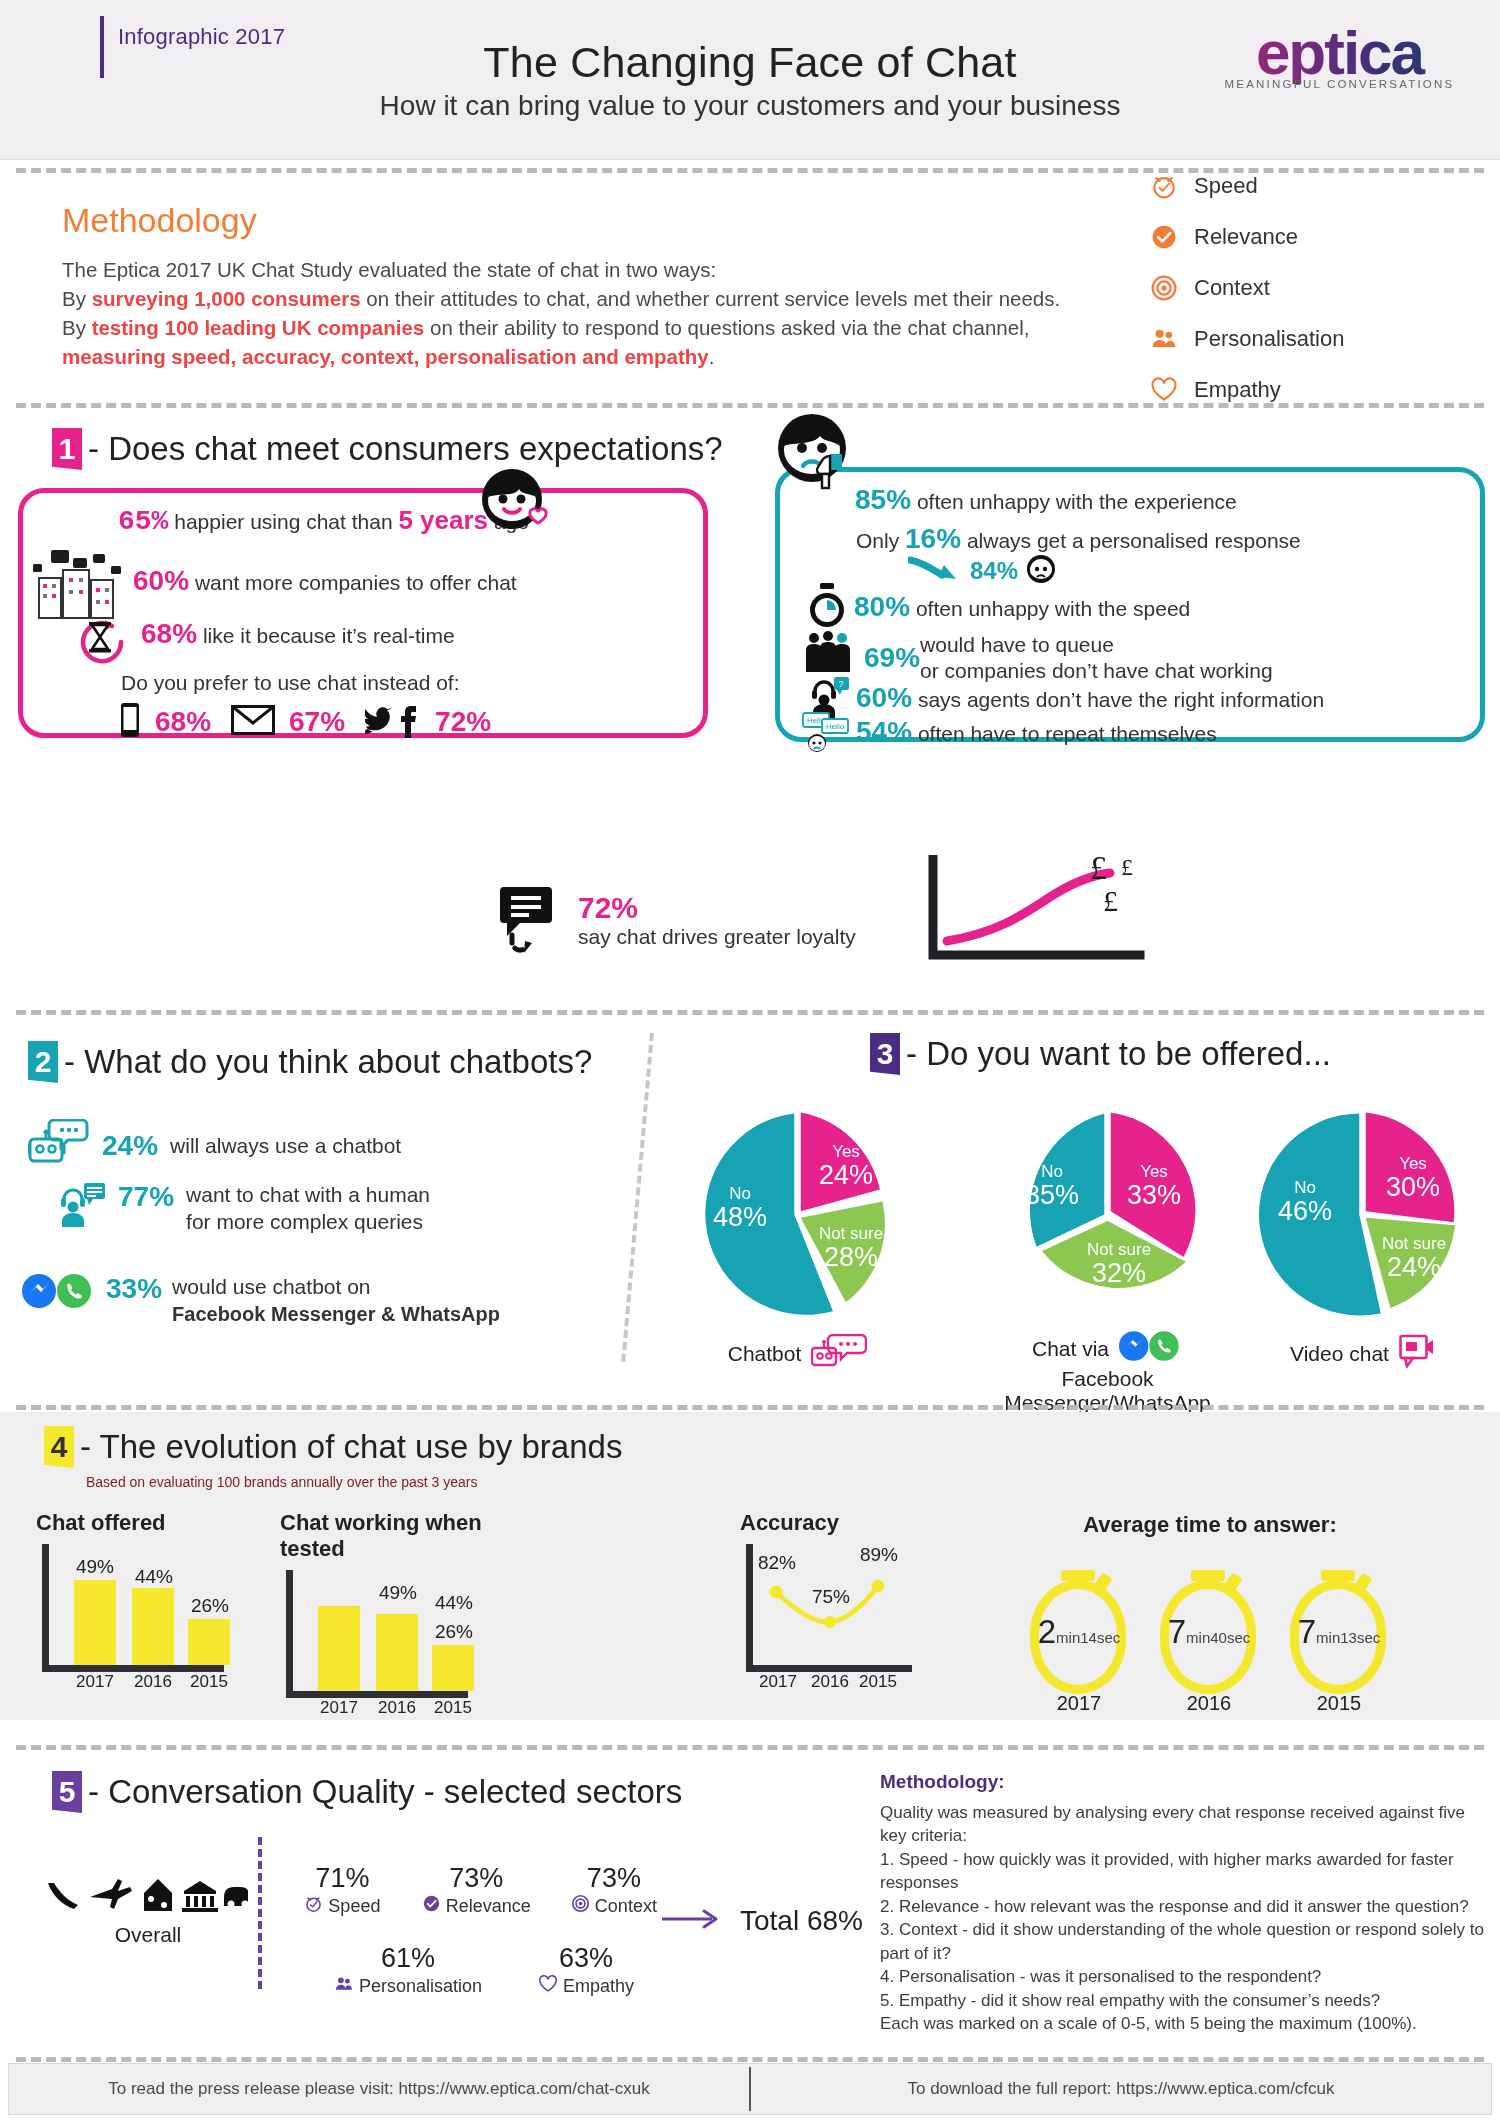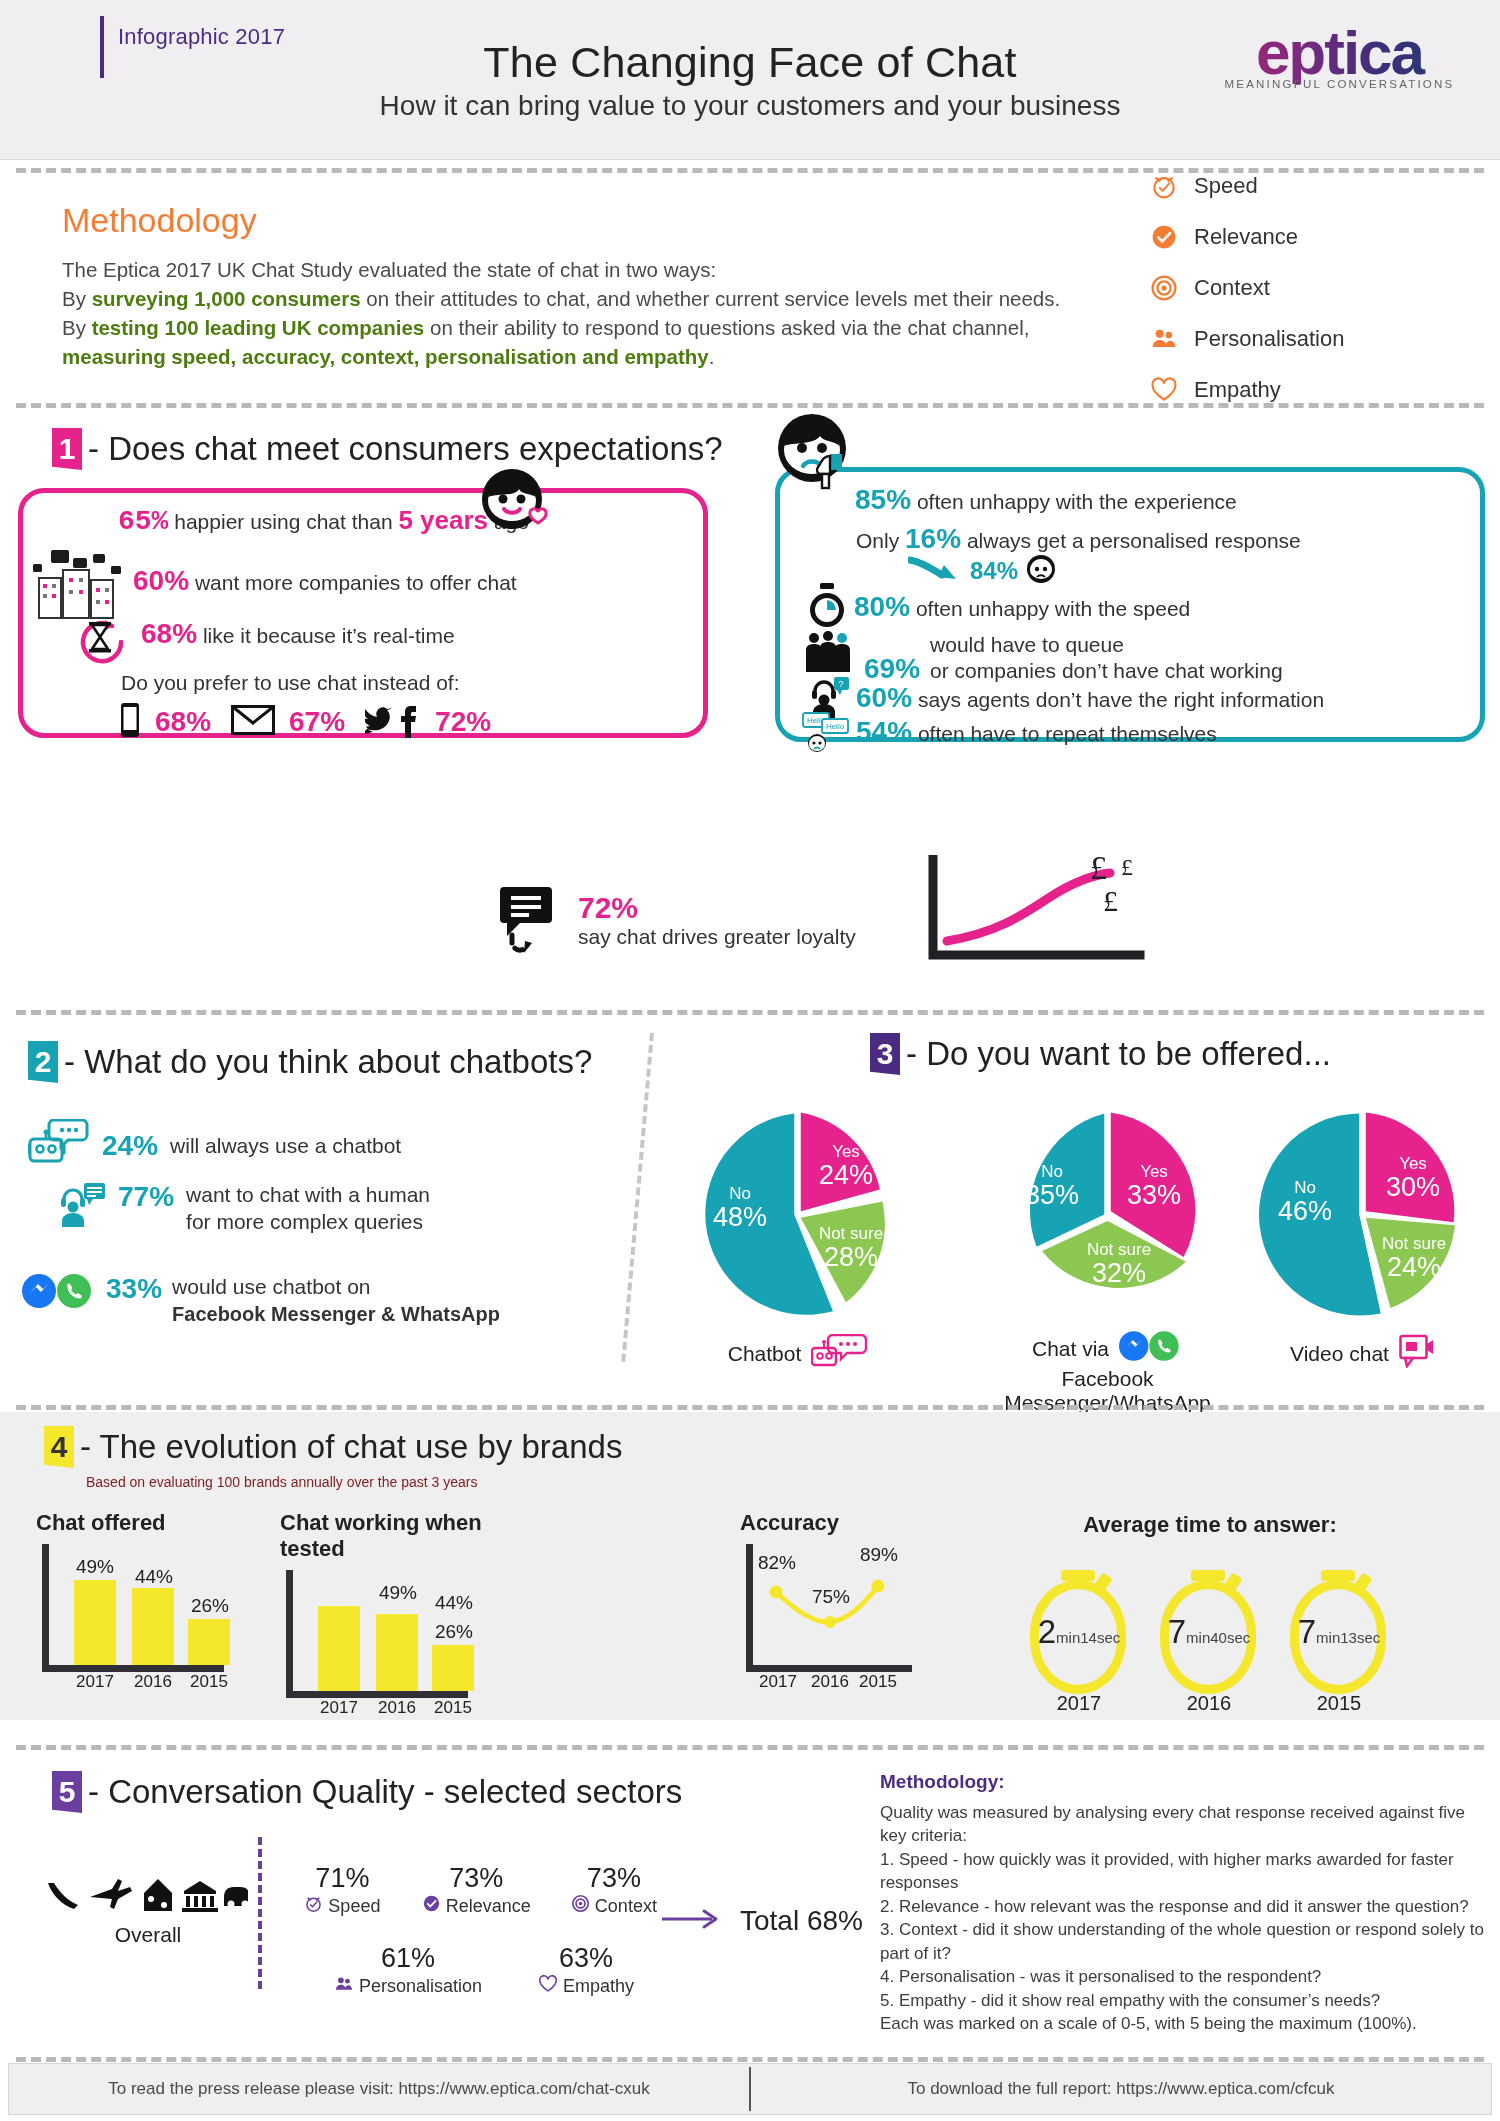--- a/index.html
+++ b/index.html
@@ -30,21 +30,21 @@
   .logo-tag { font-size:11.5px; letter-spacing:2.2px; color:#666; margin-top:-6px;}
 
   
   .dash { position:absolute; left:16px; width:1468px; height:0;
       border-top:5px dashed #b9b9b9; }
 
   
   .meth { position:absolute; left:0; top:175px; width:1500px; height:225px;}
   .meth-title { position:absolute; left:62px; top:26px; font-size:34px; color:#f47d35; font-weight:400;}
   .meth-body { position:absolute; left:62px; top:80px; width:1120px; font-size:20.5px; line-height:1.42; color:#4a4a4a; font-weight:300;}
-  .orange-b { color:#4d7c0f; font-weight:700; }
+  .orange-b { color:#ef4444; font-weight:700; }
 
   .legend { position:absolute; right:50px; top:-15px; width:300px; }
   .legend-row { display:flex; align-items:center; gap:16px; height:51px; }
   .legend-lbl { font-size:22px; color:#333; font-weight:300; }
   .ic { width:28px; height:28px; display:inline-block; flex:0 0 28px; }
 
   
   .sec1 { position:absolute; left:0; top:410px; width:1500px; height:600px; }
   .sec-head { display:flex; align-items:center; gap:6px; }
   .numtag { display:inline-block; color:#fff; font-weight:700; font-size:30px;
@@ -319,21 +319,21 @@
       <span style="position:absolute;left:24px;top:158px;">
         <svg width="48" height="44" viewBox="0 0 48 44">
             <circle cx="10" cy="8" r="5" fill="#111"></circle>
             <circle cx="24" cy="6" r="5" fill="#111"></circle>
             <circle cx="38" cy="8" r="5" fill="#18a3b5"></circle>
             <path d="M2 42V20c0-4 3-6 8-6s8 2 8 6v22z" fill="#111"></path>
             <path d="M16 42V18c0-4 3-6 8-6s8 2 8 6v24z" fill="#111"></path>
             <path d="M30 42V20c0-4 3-6 8-6s8 2 8 6v22z" fill="#111"></path>
           </svg>
       </span>
-      <div style="position:absolute;left:84px;top:160px;display:flex;align-items:flex-end;gap:10px;">
+      <div style="position:absolute;left:84px;top:160px;display:flex;align-items:center;">
         <span style="font-size:28px;" class="stat-teal">69%</span>
         <span class="line" style="line-height:1.25;">
           <span style="display:block">would have to queue</span>
           <span style="display:block">or companies don’t have chat working</span>
         </span>
       </div>
       <span style="position:absolute;left:30px;top:205px;">
         <svg width="40" height="42" viewBox="0 0 40 42">
             <path d="M5 14a9 9 0 0 1 18 0" fill="none" stroke="#111" stroke-width="3.4"></path>
             <rect x="2" y="13" width="5" height="9" rx="2.5" fill="#111"></rect>

